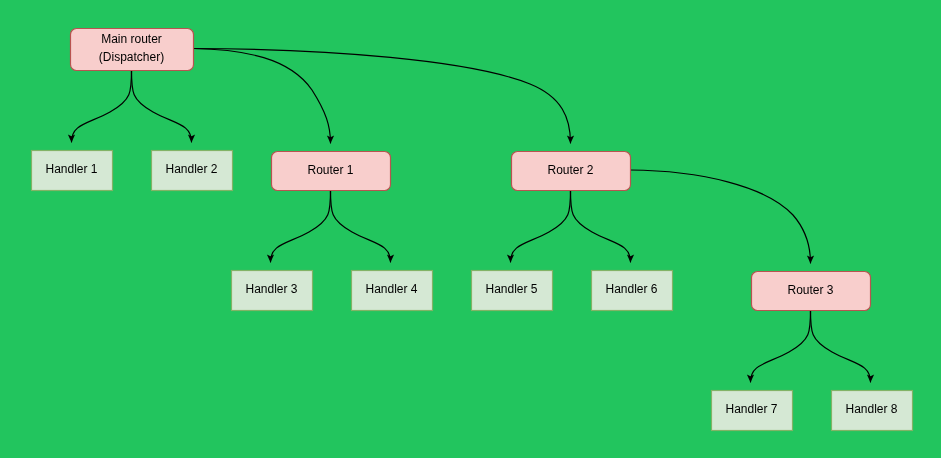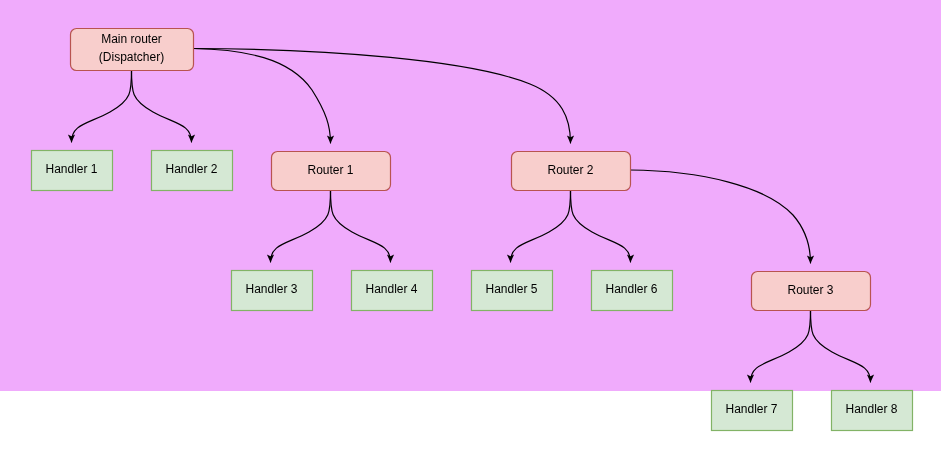--- a/index.html
+++ b/index.html
@@ -10,22 +10,22 @@
   }
   body {
     width: 941px;
     height: 461px;
     font-family: "Liberation Sans", sans-serif;
     overflow: hidden;
   }
   #diagram-canvas {
     position: relative;
     width: 941px;
-    height: 391px;
-    background: #f0abfc;
+    height: 458px;
+    background: #22c55e;
   }
   svg.diagram-svg {
     position: absolute;
     top: 0;
     left: 0;
     width: 941px;
     height: 461px;
     display: block;
     shape-rendering: geometricPrecision;
   }

